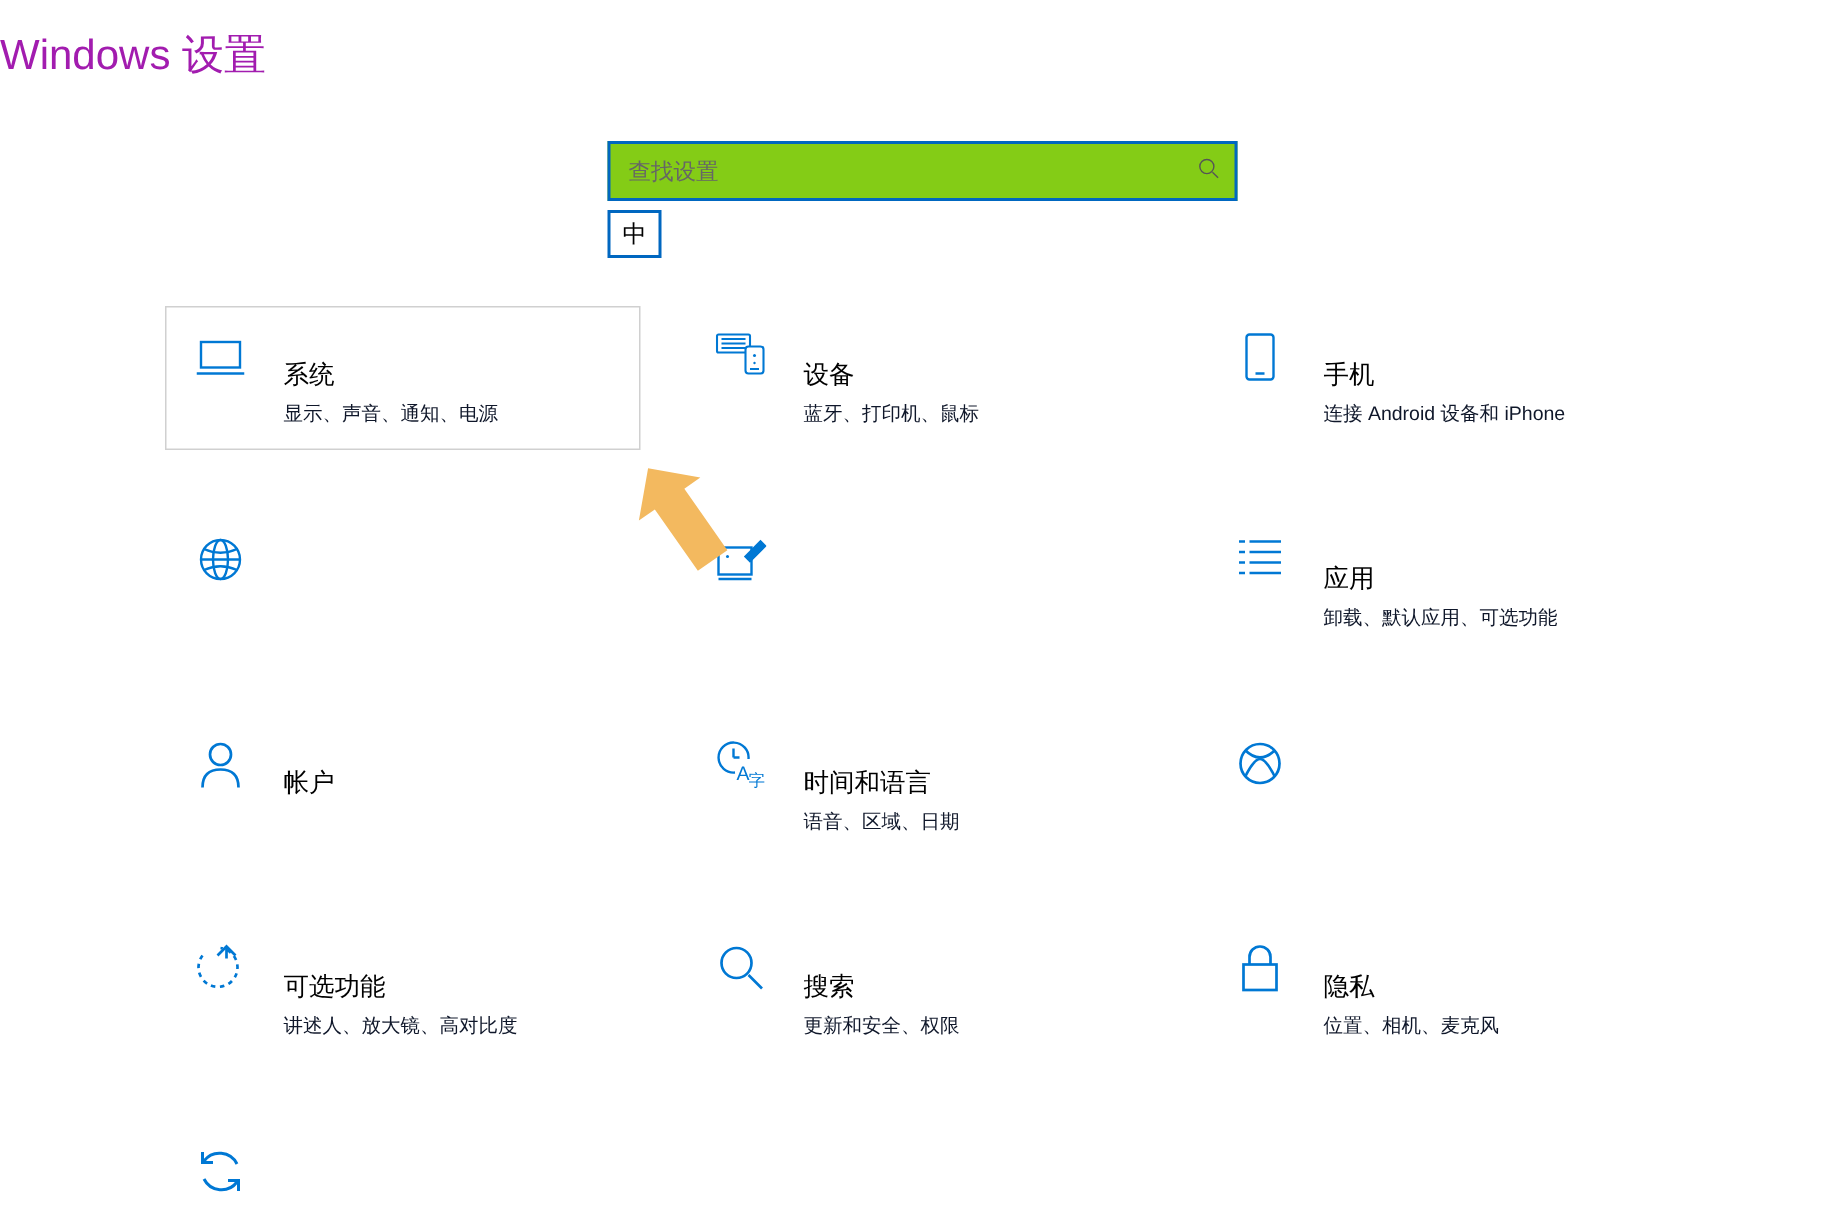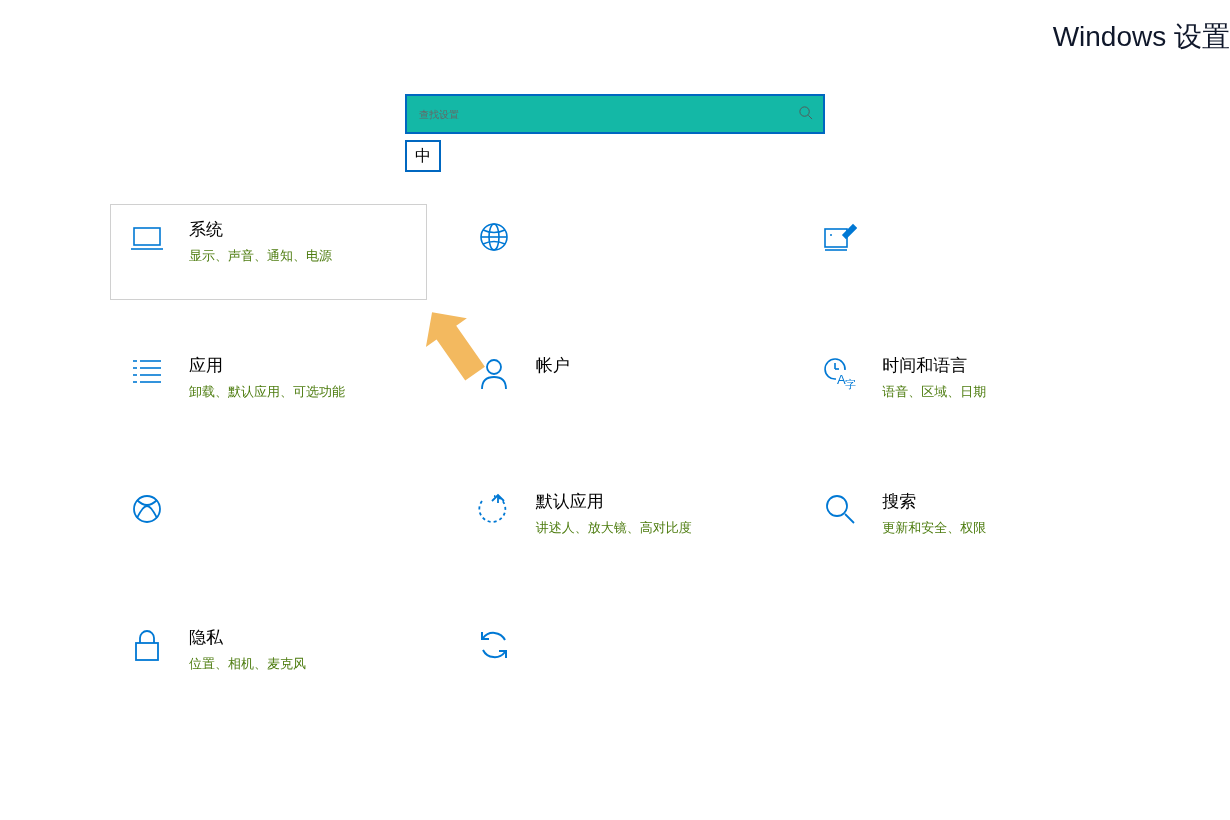--- a/index.html
+++ b/index.html
@@ -6,37 +6,37 @@
   body {
     width: 1230px;
     height: 820px;
     background: #ffffff;
     font-family: "Segoe UI", "Microsoft YaHei", sans-serif;
     color: #000;
     overflow: hidden;
     position: relative;
   }
   .page-title {
-    text-align: right;
+    text-align: left;
     font-size: 28px;
     font-weight: 300;
     margin-top: 18px;
-    color: #0f172a;
+    color: #a21caf;
   }
   .search-wrap {
     width: 420px;
     margin: 38px auto 0 auto;
     position: relative;
   }
   .search-input {
     width: 100%;
     height: 40px;
     border: 2px solid #0067c0;
-    background: #14b8a6;
-    font-size: 10px;
+    background: #84cc16;
+    font-size: 15px;
     padding: 0 40px 0 12px;
     outline: none;
     color: #333;
   }
   .search-input::placeholder { color: #666; }
   .search-icon {
     position: absolute;
     right: 12px;
     top: 50%;
     transform: translateY(-50%);
@@ -82,30 +82,31 @@
     width: 40px;
     flex: 0 0 40px;
     display: flex;
     justify-content: center;
     padding-top: 2px;
   }
   .tile .icon svg { display: block; }
   .tile .txt {
     margin-left: 22px;
     max-width: 210px;
+    margin-top: 20px;
   }
   .tile .title {
     font-size: 17px;
     color: #000;
     font-weight: 400;
     line-height: 22px;
   }
   .tile .desc {
     font-size: 13px;
-    color: #4d7c0f;
+    color: #0f172a;
     margin-top: 6px;
     line-height: 18px;
   }
   .arrow-overlay {
     position: absolute;
     left: 400px;
     top: 290px;
     pointer-events: none;
   }
 </style>
@@ -133,21 +134,51 @@
         <rect x="3" y="7" width="26" height="17"></rect>
           <line x1="0" y1="28" x2="32" y2="28"></line>
       </svg>
     </span>
     <div class="txt">
       <div class="title">系统</div>
       <div class="desc">显示、声音、通知、电源</div>
     </div>
   </div>
 
-
+  <div class="tile">
+    <span class="icon">
+      <svg width="34" height="32" viewBox="0 0 34 32" fill="none" stroke="#0078d4" stroke-width="1.4">
+        <rect x="1" y="2" width="22" height="12" rx="1"></rect>
+        <line x1="4" y1="5" x2="20" y2="5"></line>
+          <line x1="4" y1="8" x2="20" y2="8"></line>
+          <line x1="4" y1="11" x2="20" y2="11"></line>
+        <rect x="20" y="10" width="12" height="18" rx="2" fill="#fff"></rect>
+        <circle cx="26" cy="16" r="1" fill="#0078d4" stroke="none"></circle>
+        <circle cx="26" cy="21" r="0.8" fill="#0078d4" stroke="none"></circle>
+        <line x1="23" y1="25" x2="29" y2="25"></line>
+      </svg>
+    </span>
+    <div class="txt">
+      <div class="title">设备</div>
+      <div class="desc">蓝牙、打印机、鼠标</div>
+    </div>
+  </div>
+
+  <div class="tile">
+    <span class="icon">
+      <svg width="22" height="34" viewBox="0 0 22 34" fill="none" stroke="#0078d4" stroke-width="1.6">
+        <rect x="2" y="2" width="18" height="30" rx="2"></rect>
+          <line x1="8" y1="28" x2="14" y2="28"></line>
+      </svg>
+    </span>
+    <div class="txt">
+      <div class="title">手机</div>
+      <div class="desc">连接 Android 设备和 iPhone</div>
+    </div>
+  </div>
 
   <div class="tile">
     <span class="icon">
       <svg width="32" height="32" viewBox="0 0 32 32" fill="none" stroke="#0078d4" stroke-width="1.6">
         <circle cx="16" cy="16" r="13"></circle>
         <ellipse cx="16" cy="16" rx="5" ry="13"></ellipse>
         <line x1="3" y1="16" x2="29" y2="16"></line>
         <path d="M5 9 Q16 14 27 9"></path>
           <path d="M5 23 Q16 18 27 23"></path>
       </svg>
@@ -224,21 +255,21 @@
 
   <div class="tile">
     <span class="icon">
       <svg width="32" height="32" viewBox="0 0 32 32" fill="none" stroke="#0078d4" stroke-width="1.8">
         <path d="M4 8 A13 13 0 1 0 16 3" stroke-dasharray="3 3"></path>
         <polyline points="14,8 20,2 26,8" fill="none"></polyline>
         <line x1="20" y1="2" x2="20" y2="10"></line>
       </svg>
     </span>
     <div class="txt">
-      <div class="title">默认应用</div>
+      <div class="title">可选功能</div>
       <div class="desc">讲述人、放大镜、高对比度</div>
     </div>
   </div>
 
   <div class="tile">
     <span class="icon">
       <svg width="32" height="32" viewBox="0 0 32 32" fill="none" stroke="#0078d4" stroke-width="1.8">
         <circle cx="13" cy="13" r="10"></circle>
           <line x1="21" y1="21" x2="30" y2="30"></line>
       </svg>

